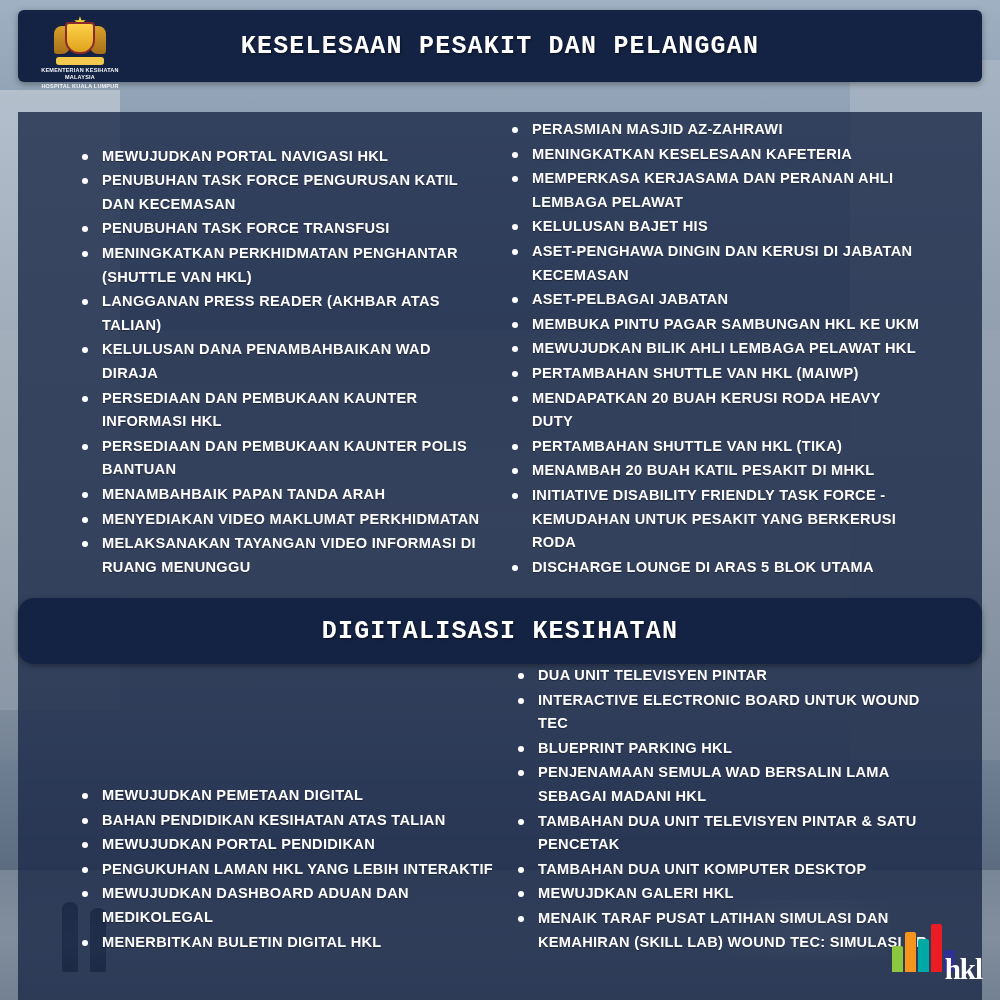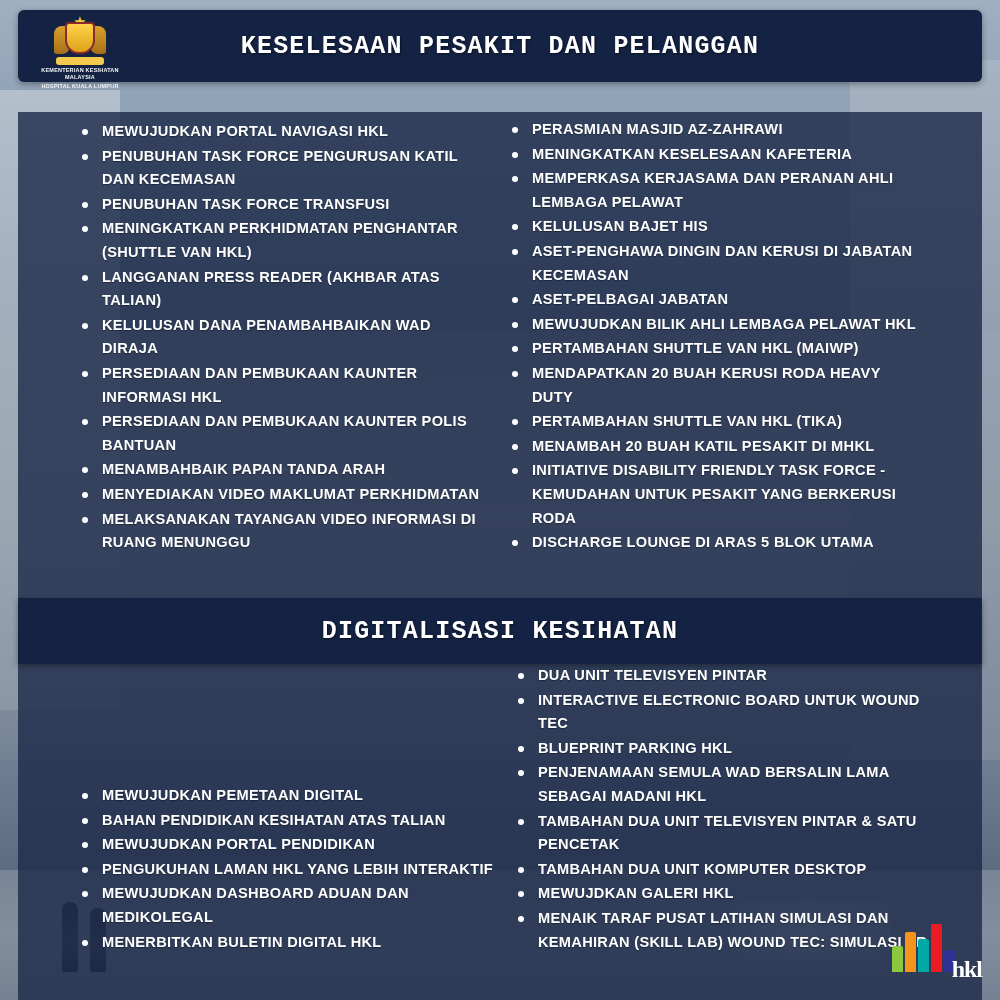--- a/index.html
+++ b/index.html
@@ -57,20 +57,21 @@
     left: 18px; top: 112px; width: 964px; height: 888px;
     background: rgba(27, 41, 72, 0.80);
   }
 
   
   .banner {
     position: absolute;
     background: #142243;
     display: flex; align-items: center; justify-content: center;
     box-shadow: 0 2px 6px rgba(0,0,0,.35);
+    border-radius: 16px;
   }
   .banner-title {
     font-size: 25px; font-weight: 700; letter-spacing: 1.2px;
     color: #ffffff; text-transform: uppercase;
     font-family: Liberation Mono, monospace;
     text-shadow: 1px 1px 2px rgba(0,0,0,.5);
   }
   #banner-top {
     left: 18px; top: 10px; width: 964px; height: 72px; border-radius: 6px;
   }
@@ -149,21 +150,21 @@
     position: absolute; bottom: 14px; width: 11px; border-radius: 2px 2px 0 0;
   }
   .bar.b1 { left: 2px;  height: 26px; background: #8dc63f; }
   .bar.b2 { left: 15px; height: 40px; background: #f7941e; }
   .bar.b3 { left: 28px; height: 33px; background: #00a9a5; }
   .bar.b4 { left: 41px; height: 48px; background: #ec1c24; }
   .bar.b5 { left: 54px; height: 22px; background: #2e3192; }
   .brand-text {
     position: absolute; right: 0; bottom: 2px;
     font-family: "Liberation Serif", serif;
-    font-size: 24px; font-weight: 700; color: #ffffff; line-height: 30px;
+    font-size: 29px; font-weight: 700; color: #ffffff; line-height: 30px;
     letter-spacing: -1px;
   }
 </style>
 </head>
 <body>
 
 <div id="page">
 
   <div class="bg-sky"></div>
   <div class="bg-building-left"></div>
@@ -210,20 +211,21 @@
           </ul>
       </div>
       <div class="col">
         <ul class="bullets" id="comfort-right">
             <li>PERASMIAN MASJID AZ-ZAHRAWI</li>
             <li>MENINGKATKAN KESELESAAN KAFETERIA</li>
             <li>MEMPERKASA KERJASAMA DAN PERANAN AHLI LEMBAGA PELAWAT</li>
             <li>KELULUSAN BAJET HIS</li>
             <li>ASET-PENGHAWA DINGIN DAN KERUSI DI JABATAN KECEMASAN</li>
             <li>ASET-PELBAGAI JABATAN</li>
+            <li>MEMBUKA PINTU PAGAR SAMBUNGAN HKL KE UKM</li>
             <li>MEWUJUDKAN BILIK AHLI LEMBAGA PELAWAT HKL</li>
             <li>PERTAMBAHAN SHUTTLE VAN HKL (MAIWP)</li>
             <li>MENDAPATKAN 20 BUAH KERUSI RODA HEAVY DUTY</li>
             <li>PERTAMBAHAN SHUTTLE VAN HKL (TIKA)</li>
             <li>MENAMBAH 20 BUAH KATIL PESAKIT DI MHKL</li>
             <li>INITIATIVE DISABILITY FRIENDLY TASK FORCE - KEMUDAHAN UNTUK PESAKIT YANG BERKERUSI RODA</li>
             <li>DISCHARGE LOUNGE DI ARAS 5 BLOK UTAMA</li>
           </ul>
       </div>
     </div>

